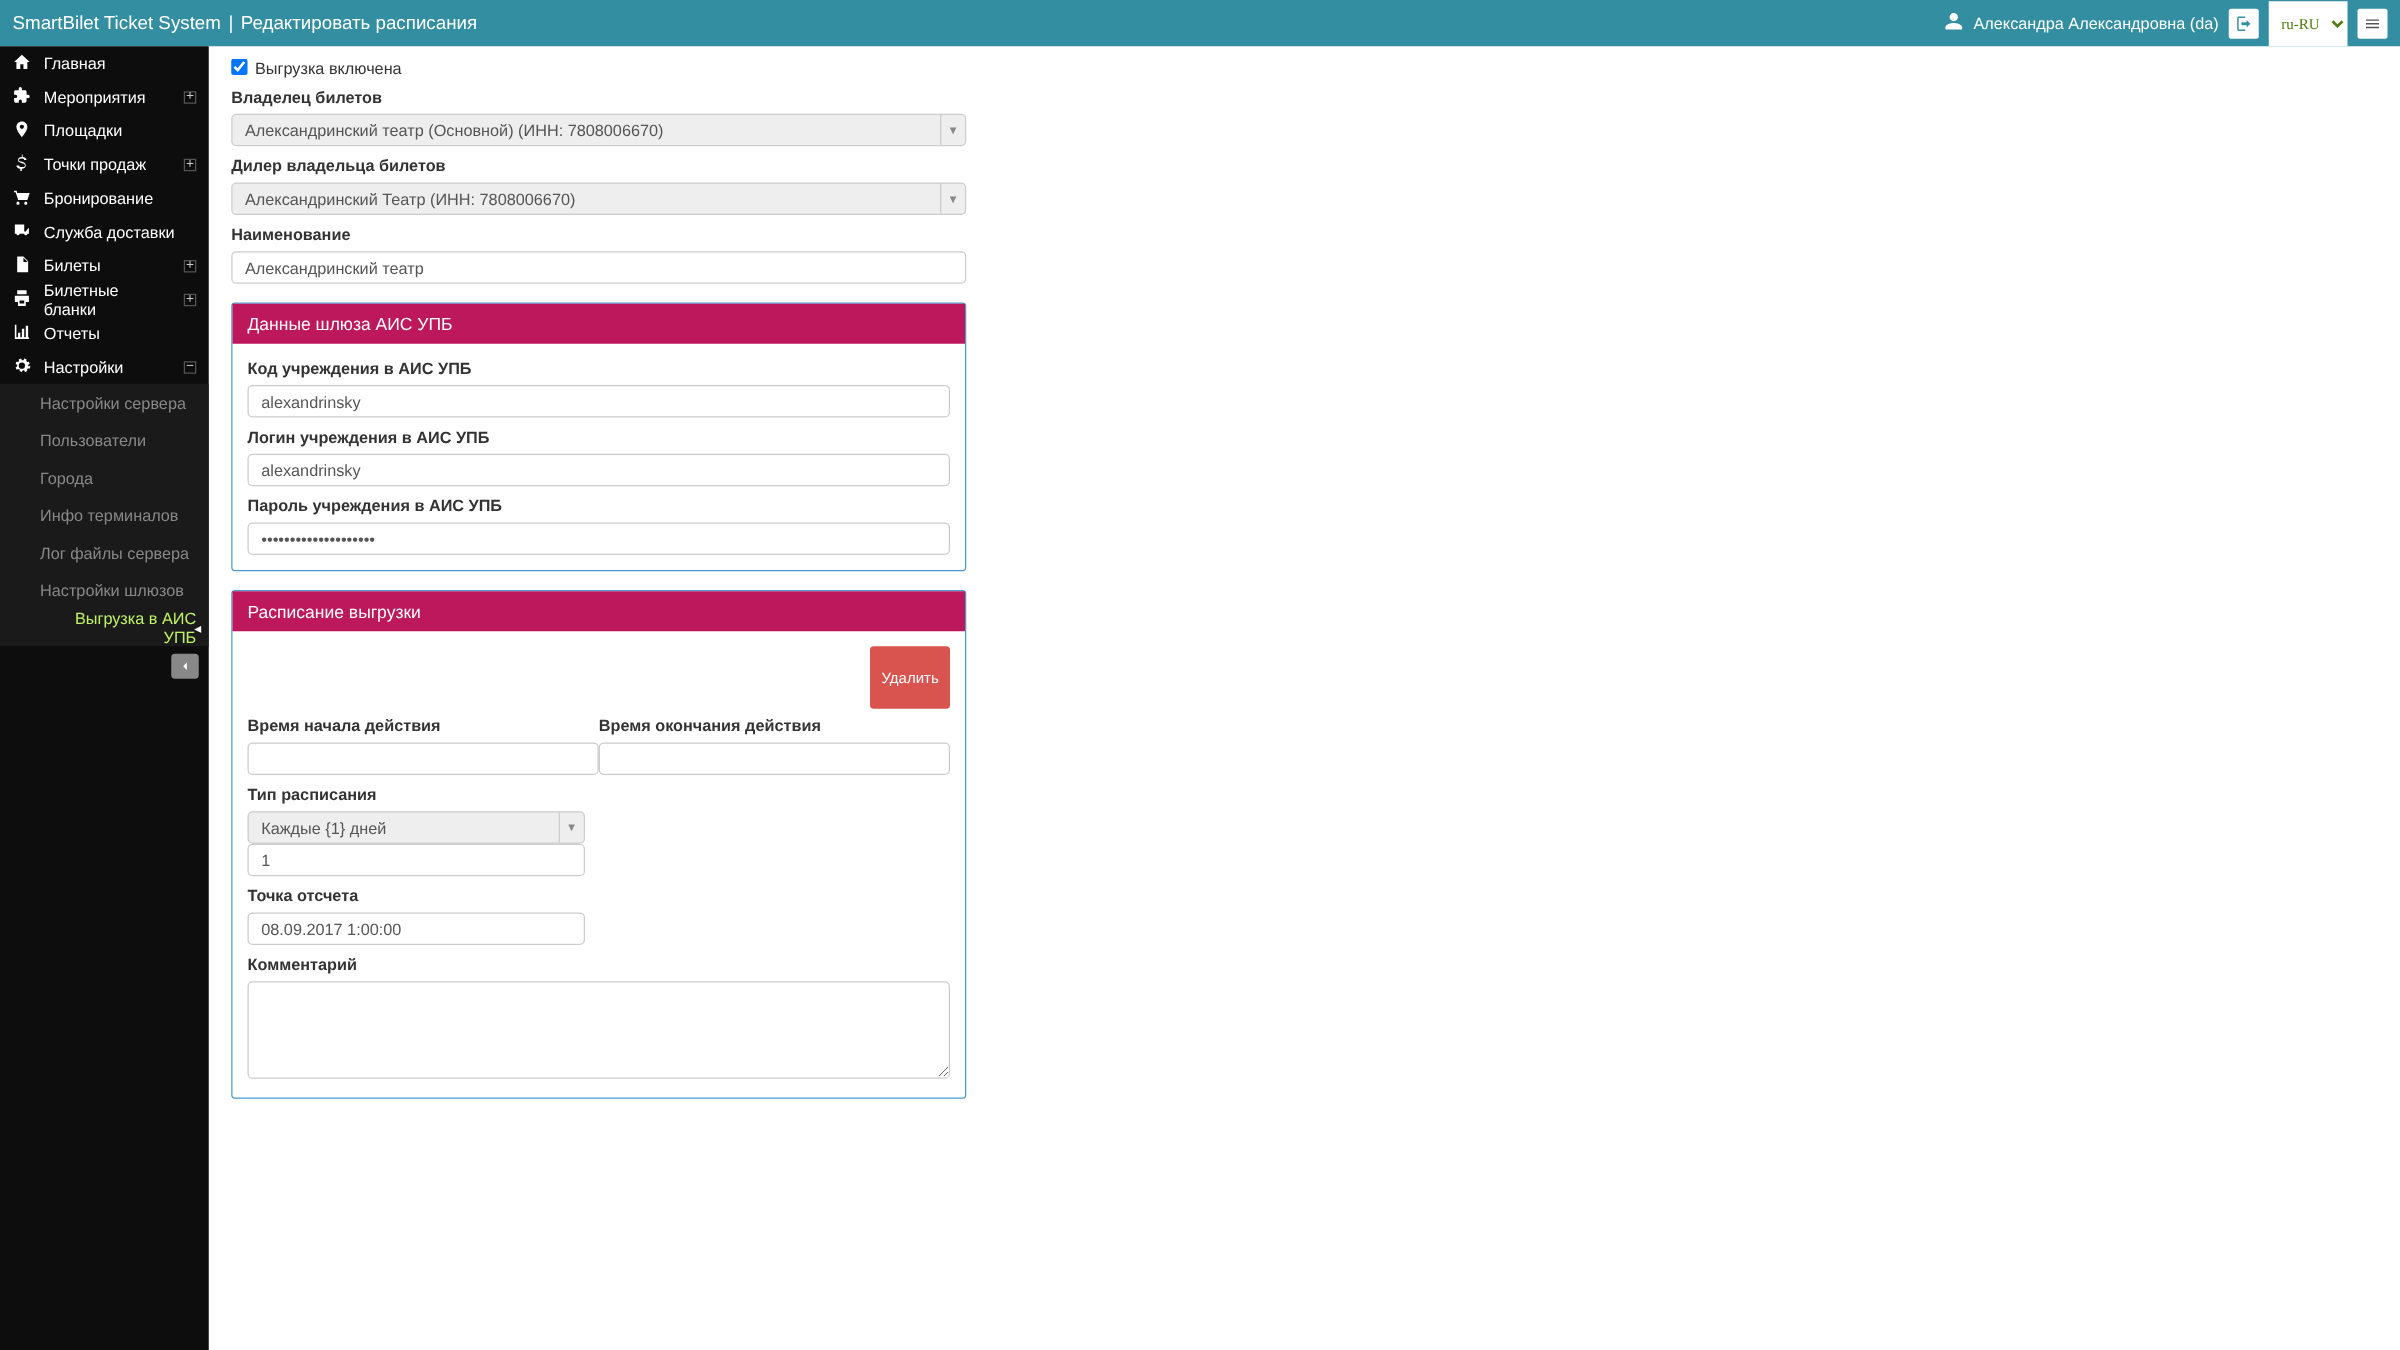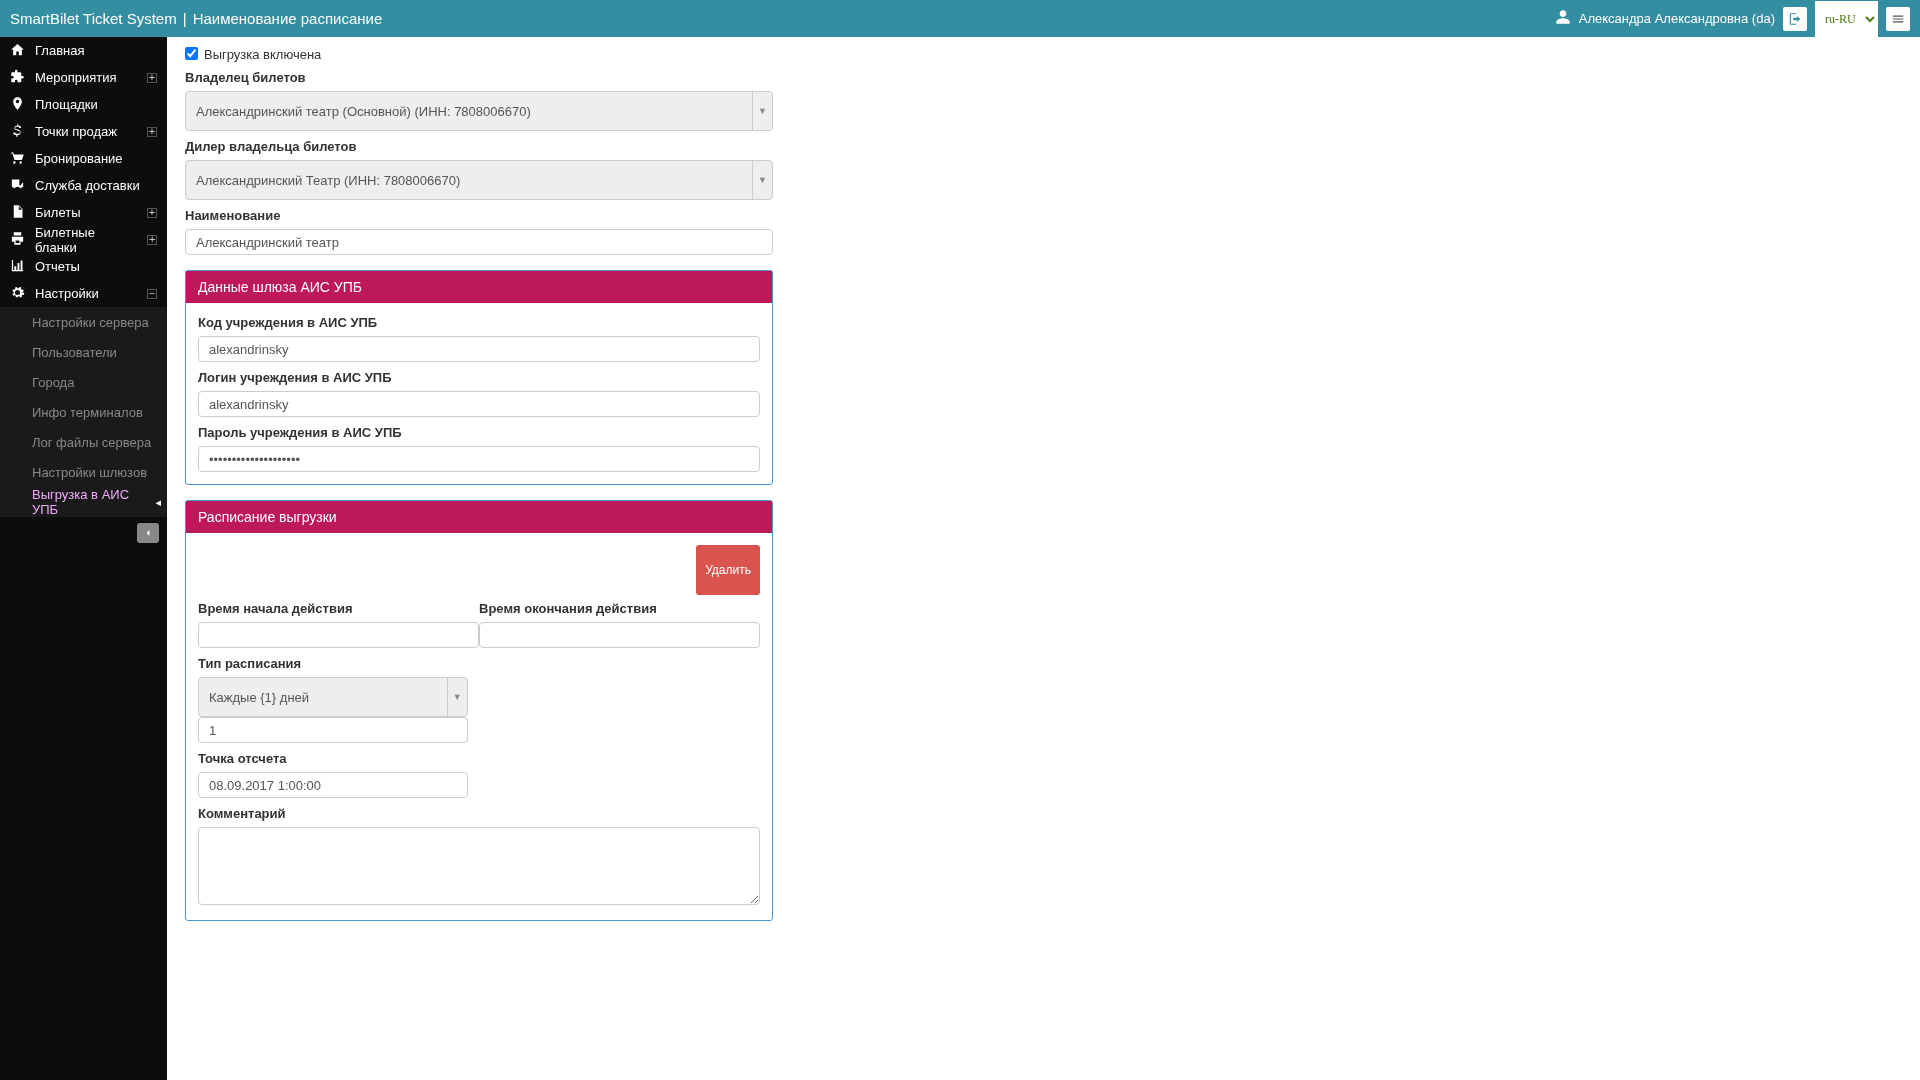--- a/index.html
+++ b/index.html
@@ -17,33 +17,33 @@
 .hamburger-btn { background: #fff; border: none; width: 24px; height: 24px; display: flex; align-items: center; justify-content: center; cursor: pointer; border-radius: 2px; }
 .hamburger-btn svg { width: 14px; height: 14px; fill: #555; }
 
 .layout { display: flex; height: calc(100vh - 37px); }
 .sidebar { width: 167px; background: #0d0d0d; color: #eee; overflow-y: auto; flex-shrink: 0; position: relative; }
 .sidebar-item { display: flex; align-items: center; gap: 10px; padding: 0 10px; height: 27px; font-size: 13px; color: #fff; cursor: pointer; position: relative; }
 .sidebar-item svg { width: 15px; height: 15px; fill: #fff; flex-shrink: 0; }
 .sidebar-item .expand { margin-left: auto; font-size: 11px; }
 .sidebar-sub { background: #1a1a1a; }
 .sidebar-subitem { display: flex; align-items: center; padding-left: 32px; padding-right: 10px; height: 30px; font-size: 13px; color: #888; cursor: pointer; position: relative; }
-.sidebar-subitem.active { color: #f0abfc; }
+.sidebar-subitem.active { color: #bef264; text-align: right; }
 .sidebar-subitem.active::after { content: "◂"; position: absolute; right: 6px; color: #fff; font-size: 11px; }
 .collapse-btn-wrap { display:flex; justify-content:flex-end; padding: 6px 8px 4px 8px; }
 .collapse-btn { width: 22px; height: 20px; background: #888; border: none; border-radius: 3px; display: flex; align-items: center; justify-content: center; cursor: pointer; }
 .collapse-btn svg { width: 12px; height: 12px; fill: #fff; }
 
 .main { flex: 1; overflow-y: auto; padding: 10px 18px 30px 18px; }
 .form-area { max-width: 588px; }
 .checkbox-row { display: flex; align-items: flex-start; gap: 6px; font-size: 13px; margin-bottom: 8px; }
 .form-label { font-weight: 700; font-size: 13px; margin-bottom: 6px; margin-top: 8px; display: block; }
 .combo, .text-input, .password-input { width: 100%; }
 .combo { position: relative; }
-.combo-box { border: 1px solid #ccc; border-radius: 4px; height: 40px; display: flex; align-items: center; padding: 0 22px 0 10px; background: #eee; color: #555; font-size: 13px; }
+.combo-box { border: 1px solid #ccc; border-radius: 4px; height: 26px; display: flex; align-items: center; padding: 0 22px 0 10px; background: #eee; color: #555; font-size: 13px; }
 .combo-caret { position: absolute; right: 1px; top: 1px; bottom: 1px; width: 20px; border-left: 1px solid #ccc; display: flex; align-items: center; justify-content: center; font-size: 9px; color: #888; }
 .text-input input, .password-input input { width: 100%; height: 26px; border: 1px solid #ccc; border-radius: 4px; padding: 0 10px; font-size: 13px; color: #555; font-family: inherit; }
 .panel { border: 1px solid #4B98CF; border-radius: 3px; margin-top: 15px; }
 .panel-header { background: #be185d; color: #fff; padding: 8px 12px; font-size: 14px; font-weight: 400; }
 .panel-body { padding: 12px; }
 .schedule-row { display: flex; }
 .schedule-col { flex: 1; }
 .delete-btn { background: #D9534F; color: #fff; border: none; border-radius: 3px; padding: 18px 9px; font-size: 12px; cursor: pointer; }
 .delete-btn-wrap { display: flex; justify-content: flex-end; margin-bottom: 6px; }
 .half-field { width: 48%; }
@@ -54,21 +54,21 @@
 .plus-box { font-size: 9px; color:#ccc; border:1px solid #555; width:10px; height:10px; display:inline-flex; align-items:center; justify-content:center; line-height:1; }
 .minus-box { font-size: 9px; color:#ccc; border:1px solid #555; width:10px; height:10px; display:inline-flex; align-items:center; justify-content:center; line-height:1; }
 </style>
 </head>
 <body>
 
 <div class="topbar">
   <div class="topbar-left">
     <span>SmartBilet Ticket System</span>
     <span class="divider">|</span>
-    <span>Наименование расписание</span>
+    <span>Редактировать расписания</span>
   </div>
   <div class="topbar-right">
     <span class="user-icon"><svg viewBox="0 0 24 24">
           <path d="M12 12c2.8 0 5-2.2 5-5s-2.2-5-5-5-5 2.2-5 5 2.2 5 5 5zm0 2c-3.3 0-10 1.7-10 5v3h20v-3c0-3.3-6.7-5-10-5z"></path>
         </svg></span>
     <span class="user-name">Александра Александровна (da)</span>
     <button class="logout-btn">
         <svg viewBox="0 0 24 24">
           <path d="M16 17l5-5-5-5v3H9v4h7v3zM14 2H5C3.9 2 3 2.9 3 4v16c0 1.1.9 2 2 2h9v-2H5V4h9V2z"></path>
         </svg>

